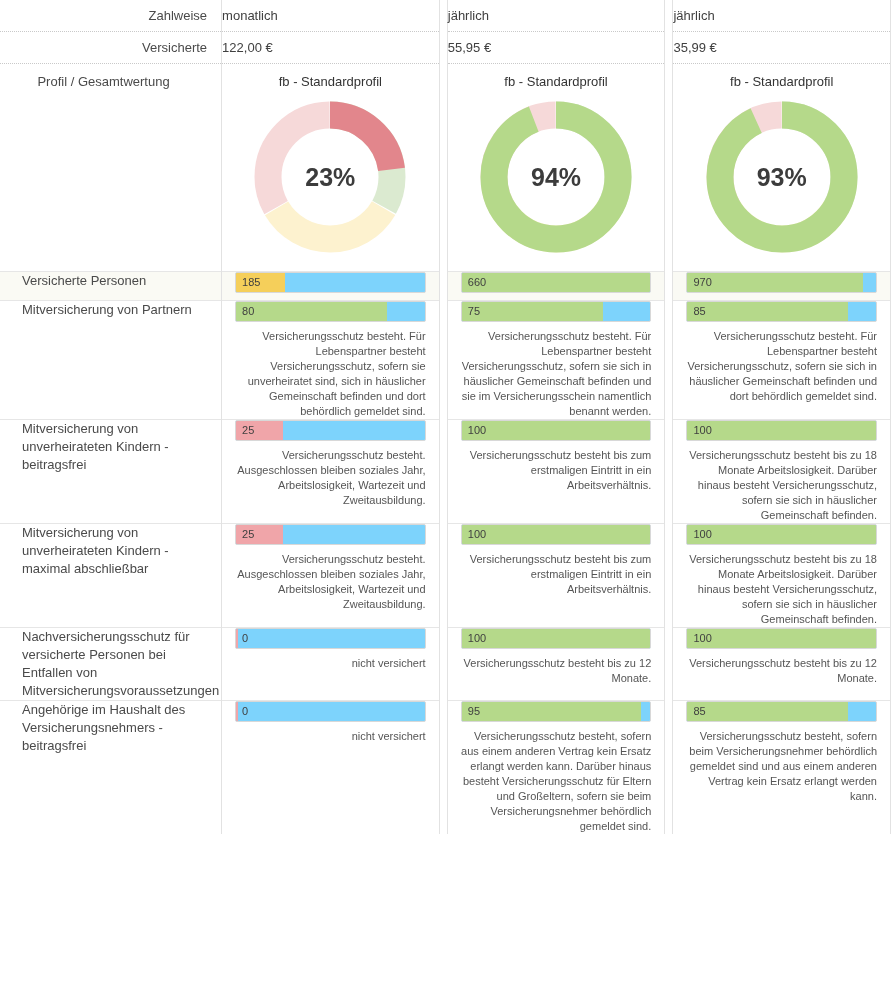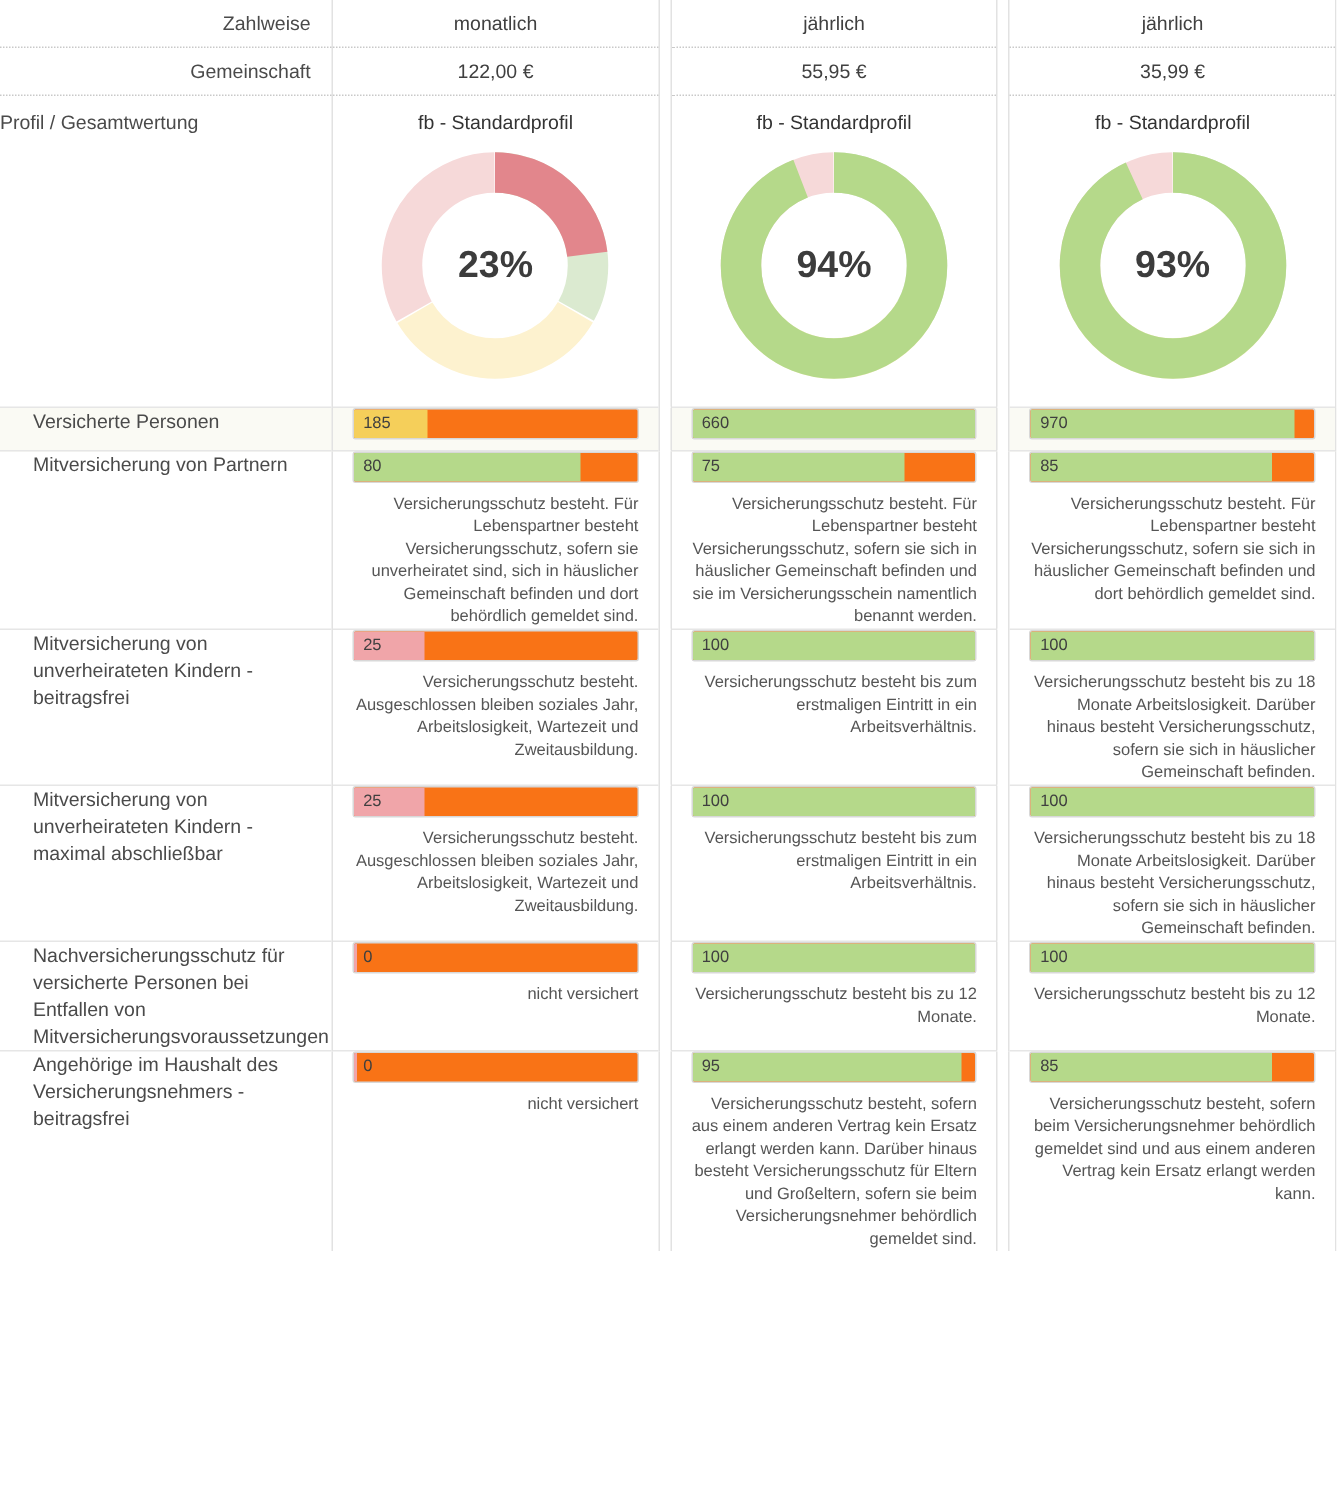--- a/index.html
+++ b/index.html
@@ -39,34 +39,34 @@
   .srow .lbl {
     text-align: right;
     padding-right: 14px;
     color: #4a4a4a;
     font-size: 13px;
     line-height: 31px;
     white-space: nowrap;
     overflow: hidden;
   }
   .srow .val {
-    text-align: center;
+    text-align: left;
     font-size: 13px;
     line-height: 31px;
     border-left: 1px solid #e2e2e2;
     border-right: 1px solid #e2e2e2;
     margin-top: 12px;
   }
   .srow .spacer {
     border-bottom: none !important;
   }
 
   
   .prow .lbl {
-    text-align: left;
+    text-align: center;
     padding-right: 14px;
     padding-top: 10px;
     color: #4a4a4a;
     font-size: 13px;
     vertical-align: top;
   }
   .prow .val {
     border-left: 1px solid #e2e2e2;
     border-right: 1px solid #e2e2e2;
     text-align: center;
@@ -120,21 +120,21 @@
     border-top: 1px solid #ffffff;
   }
   .row-highlight .lbl,
   .row-highlight .cell {
     background: #fafaf4;
   }
 
   .bar {
     position: relative;
     height: 19px;
-    background: #f97316;
+    background: #7dd3fc;
     border: 1px solid #d8d8d8;
     border-radius: 2px;
     overflow: hidden;
     margin-bottom: 7px;
   }
   .bar .fill {
     position: absolute;
     left: 0; top: 0; bottom: 0;
   }
   .bar .num {
@@ -167,21 +167,21 @@
     <tbody id="summary-body">
         <tr class="srow">
           <td class="lbl">Zahlweise</td>
           <td class="val">monatlich</td>
           <td class="spacer"></td>
           <td class="val">jährlich</td>
           <td class="spacer"></td>
           <td class="val">jährlich</td>
         </tr>
         <tr class="srow">
-          <td class="lbl">Gemeinschaft</td>
+          <td class="lbl">Versicherte</td>
           <td class="val">122,00 €</td>
           <td class="spacer"></td>
           <td class="val">55,95 €</td>
           <td class="spacer"></td>
           <td class="val">35,99 €</td>
         </tr>
       </tbody>
     <tbody id="profile-body">
         <tr class="prow">
           <td class="lbl">Profil / Gesamtwertung</td>

